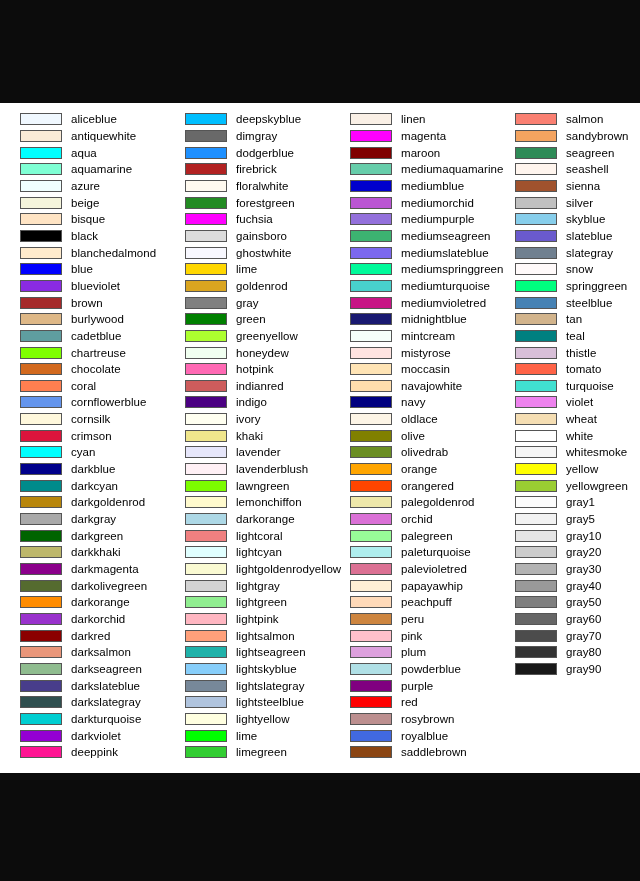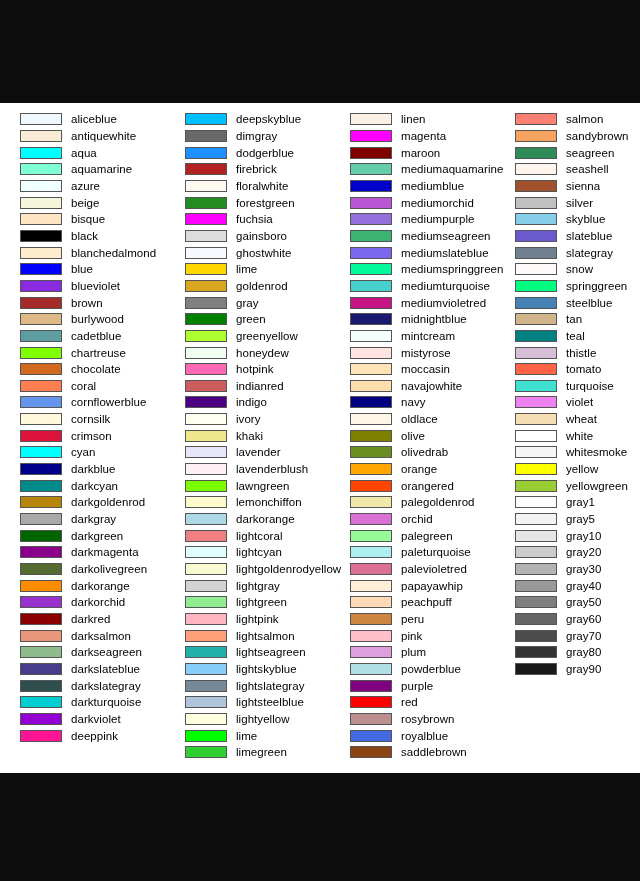--- a/index.html
+++ b/index.html
@@ -179,20 +179,24 @@
         </div>
         <div class="color-row">
           <div class="swatch" style="background: rgb(169, 169, 169); border-color: rgb(85, 85, 85);"></div>
           <span class="color-label" style="color: rgb(0, 0, 0);">darkgray</span>
         </div>
         <div class="color-row">
           <div class="swatch" style="background: rgb(0, 100, 0); border-color: rgb(85, 85, 85);"></div>
           <span class="color-label" style="color: rgb(0, 0, 0);">darkgreen</span>
         </div>
         <div class="color-row">
+          <div class="swatch" style="background: rgb(189, 183, 107); border-color: rgb(85, 85, 85);"></div>
+          <span class="color-label" style="color: rgb(0, 0, 0);">darkkhaki</span>
+        </div>
+        <div class="color-row">
           <div class="swatch" style="background: rgb(139, 0, 139); border-color: rgb(85, 85, 85);"></div>
           <span class="color-label" style="color: rgb(0, 0, 0);">darkmagenta</span>
         </div>
         <div class="color-row">
           <div class="swatch" style="background: rgb(85, 107, 47); border-color: rgb(85, 85, 85);"></div>
           <span class="color-label" style="color: rgb(0, 0, 0);">darkolivegreen</span>
         </div>
         <div class="color-row">
           <div class="swatch" style="background: rgb(255, 140, 0); border-color: rgb(85, 85, 85);"></div>
           <span class="color-label" style="color: rgb(0, 0, 0);">darkorange</span>

